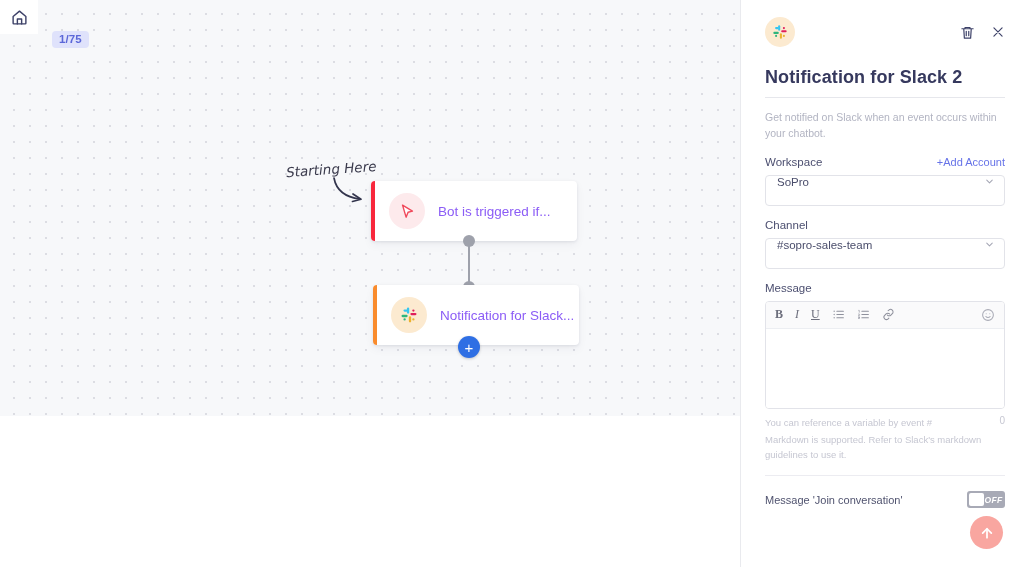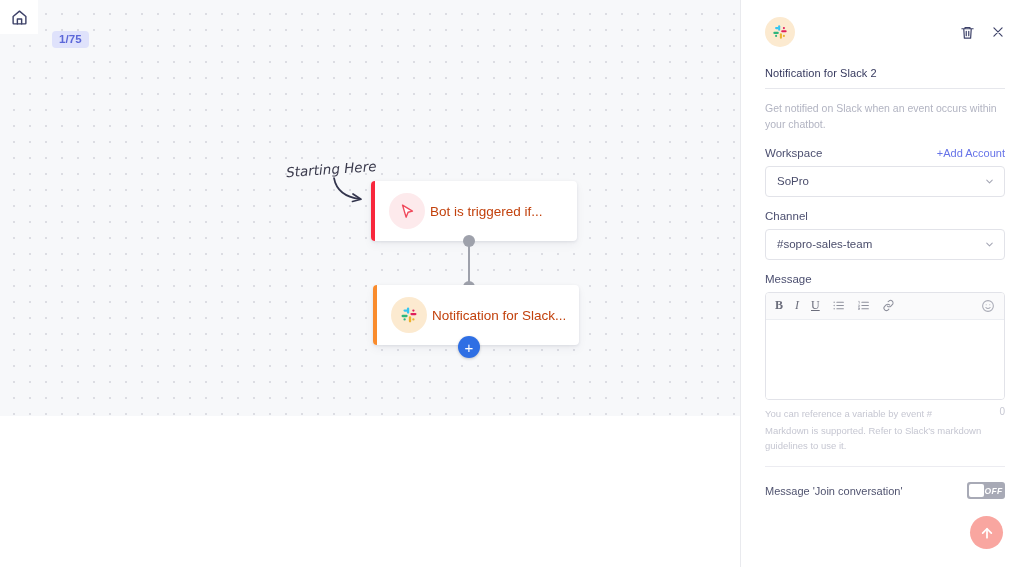--- a/index.html
+++ b/index.html
@@ -59,21 +59,21 @@
   .node-slack { left: 373px; top: 285px; }
   .node-slack .accent { background: #f98b2c; }
   .node-ico {
     width: 36px; height: 36px; border-radius: 50%;
     margin-left: 18px; flex: none;
     display: flex; align-items: center; justify-content: center;
   }
   .ico-cursor { background: #fdeaec; }
   .ico-slack  { background: #fcead0; }
   .node-label {
-    margin-left: 5px; font-size: 13.5px; color: #c2410c;
+    margin-left: 13px; font-size: 13.5px; color: #8b5cf6;
     white-space: nowrap; overflow: hidden;
   }
 
   
   .conn-line {
     position: absolute; left: 468px; top: 241px;
     width: 2px; height: 46px; background: #9ea1ab;
   }
   .conn-dot {
     position: absolute; width: 12px; height: 12px;
@@ -98,38 +98,38 @@
   }
   .panel-top { display: flex; align-items: center; height: 36px; }
   .panel-logo {
     width: 30px; height: 30px; border-radius: 50%;
     background: #fcead0; display: flex;
     align-items: center; justify-content: center;
   }
   .panel-actions { margin-left: auto; display: flex; align-items: center; gap: 16px; }
   .panel-actions svg { cursor: pointer; }
   .panel-title {
-    margin-top: 17px; font-size: 11px; font-weight: 400;
+    margin-top: 17px; font-size: 18px; font-weight: 700;
     color: #36395e; letter-spacing: .1px;
   }
   .title-rule { margin-top: 9px; height: 1px; background: #e6e7ec; }
   .panel-desc {
     margin-top: 11px; font-size: 10.5px; line-height: 1.55;
     color: #b2b4c2;
   }
   .field-label {
     font-size: 11.5px; color: #4c4f70; font-weight: 400;
   }
   .row-between { display: flex; align-items: flex-end; justify-content: space-between; }
   .add-account {
     font-size: 11px; color: #6673e8; cursor: pointer; font-weight: 500;
   }
   .select {
     margin-top: 7px; height: 31px; border: 1px solid #e2e3e9;
-    border-radius: 4px; display: flex; align-items: center;
+    border-radius: 4px; display: flex; align-items: flex-start;
     padding: 0 9px 0 11px; cursor: pointer; background: #fff;
   }
   .select span { font-size: 11.5px; color: #4a4d6b; }
   .select .chev { margin-left: auto; }
 
   .editor {
     margin-top: 7px; border: 1px solid #e2e3e9; border-radius: 4px;
     overflow: hidden; background: #fff;
   }
   .editor-bar {

